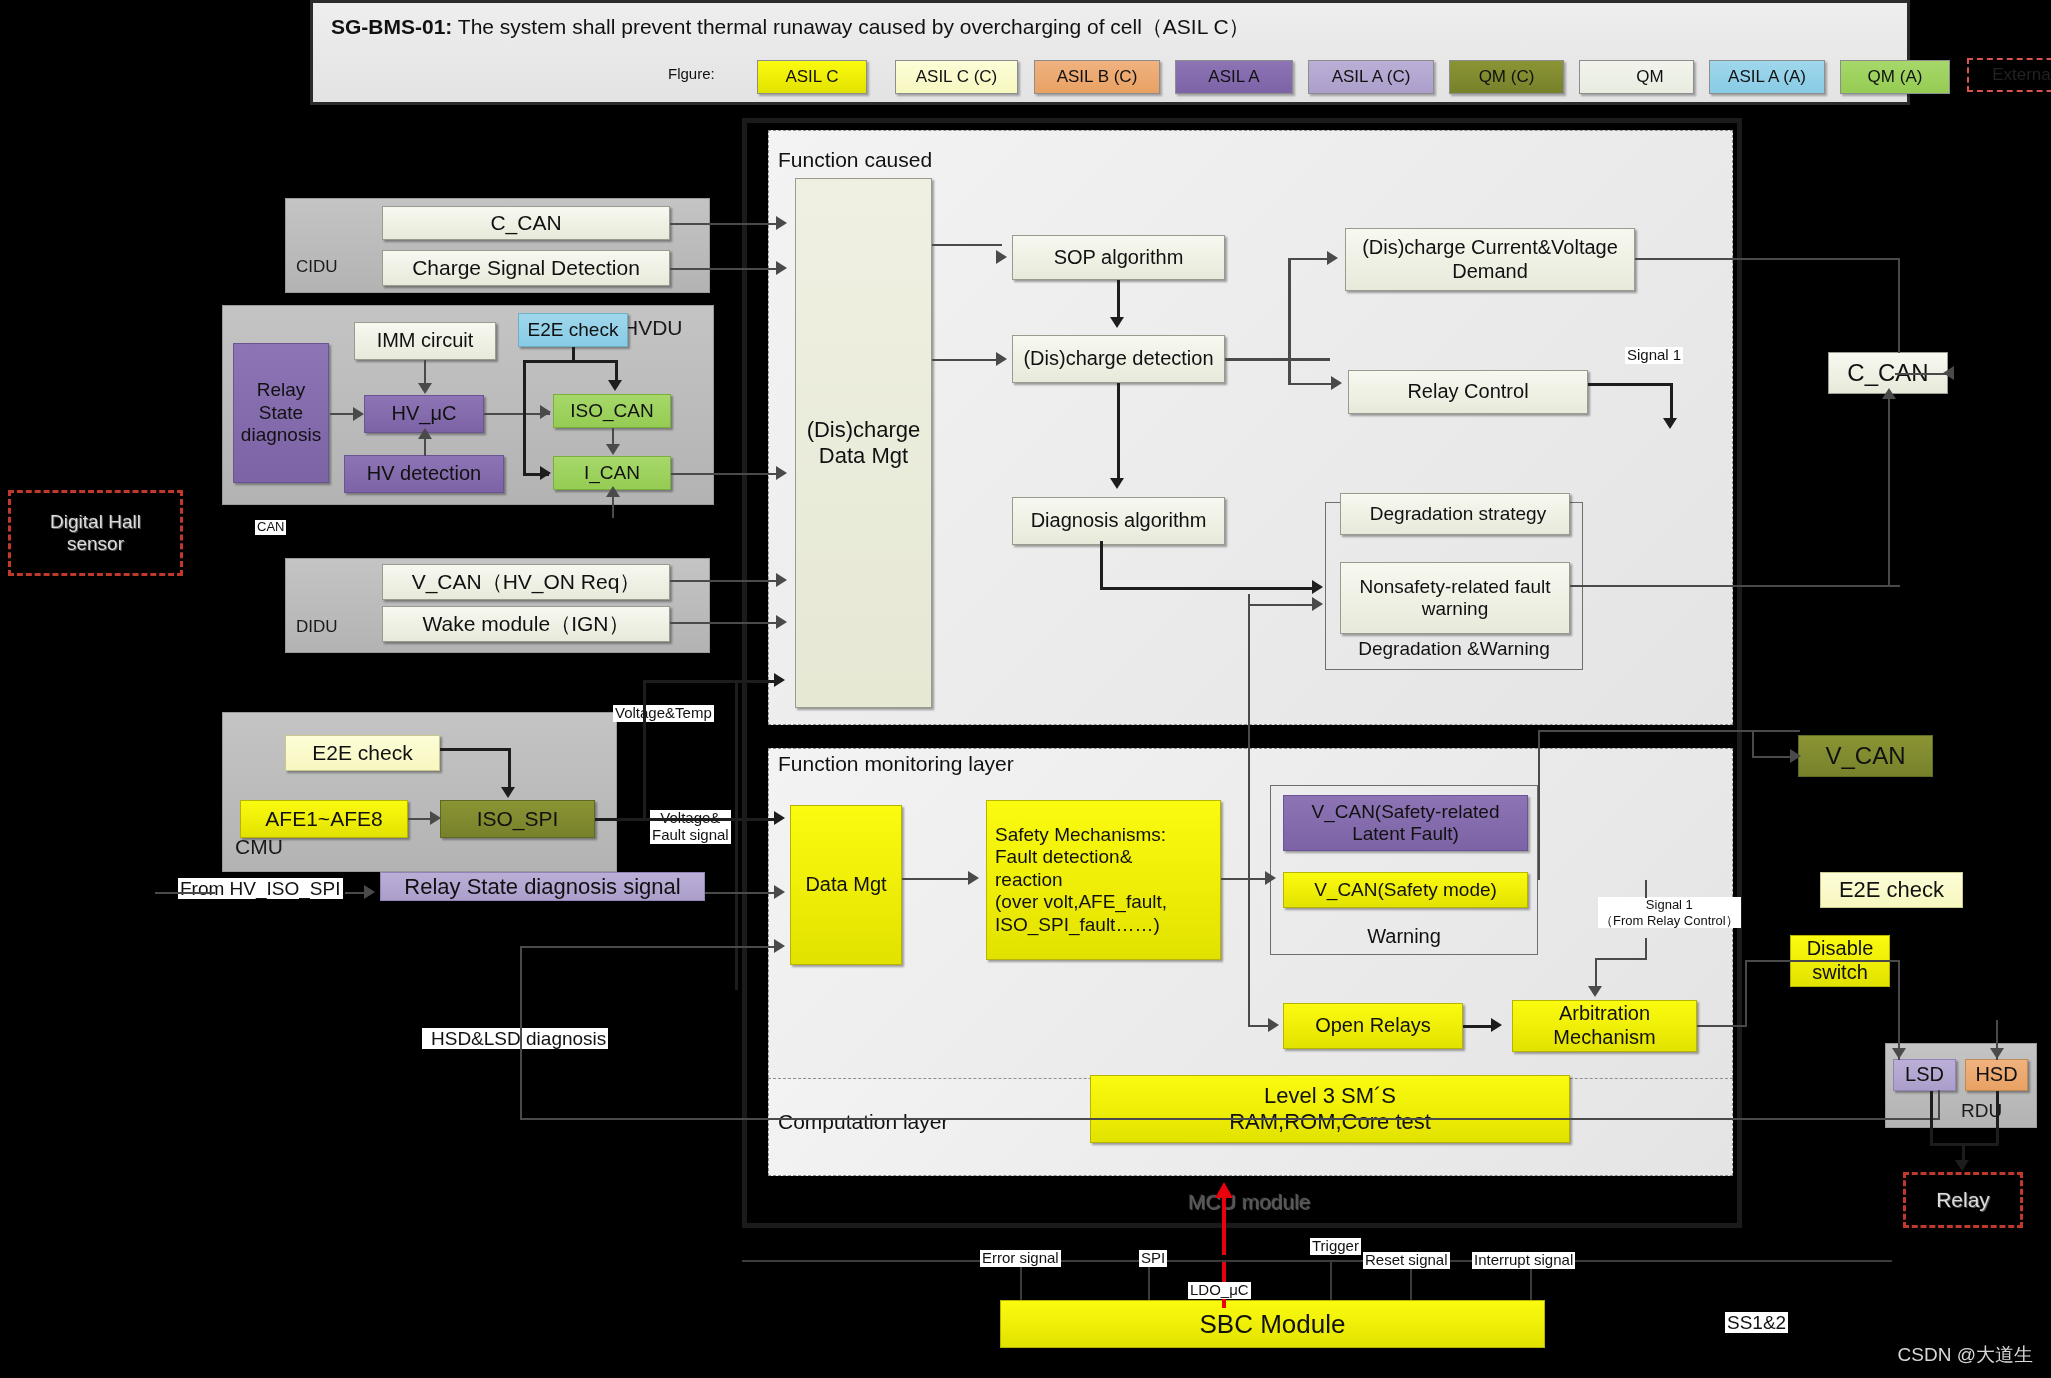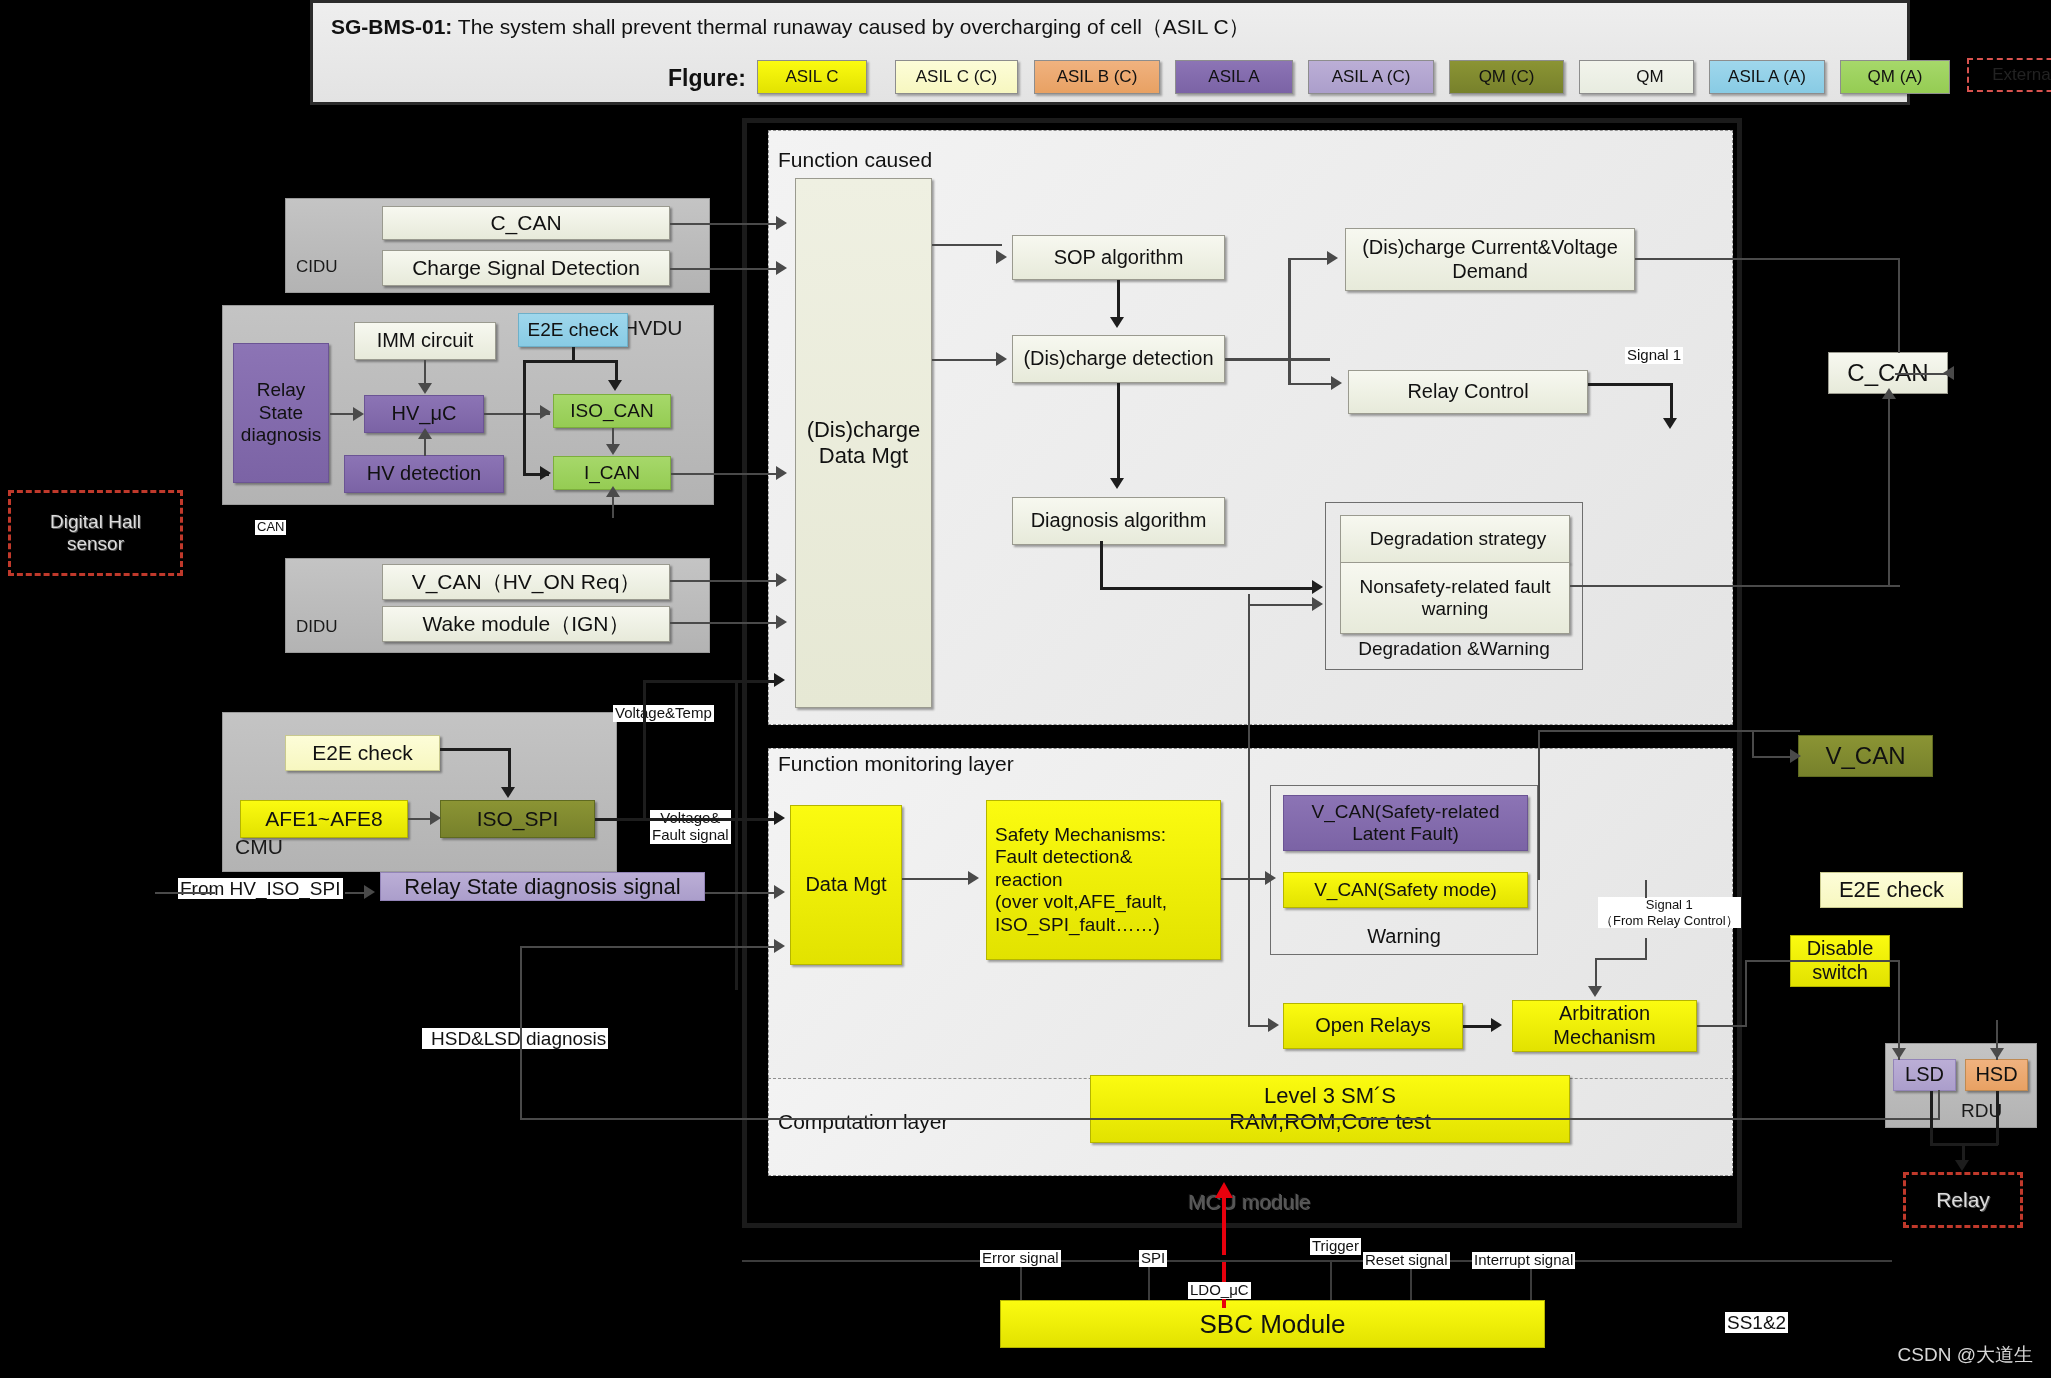--- a/index.html
+++ b/index.html
@@ -78,21 +78,21 @@
   .tag.sm { font-size: 13px; }
 
   
   #header {
     position:absolute;
     background: linear-gradient(180deg,#eeeeee 0%, #e3e3e3 100%);
     border: 3px solid #2b2b2b;
   }
   #header-title { position:absolute; font-size:21px; color:#111; }
   #header-title b { font-weight:bold; }
-  #legend-label { position:absolute; font-size:23px; font-weight:bold; color:#111;}
+  #legend-label { position:absolute; font-size:15px; font-weight:normal; color:#111;}
   .legend-chip {
     position:absolute; height:34px;
     display:flex; align-items:center; justify-content:center;
     font-size:17px; border:1px solid #8d8d8d;
     box-shadow: 2px 2px 2px rgba(0,0,0,.3);
   }
 
   
   .ln { position:absolute; background:#4a4a4a; }
   .ln.h { height:2px; }
@@ -236,21 +236,21 @@
   <div class="box beige" style="left:1012px; top:497px; width:213px; height:48px; font-size:20px;">Diagnosis algorithm</div>
 
   <div class="box beige" style="left:1345px; top:228px; width:290px; height:63px; flex-direction:column; font-size:20px;">
     <span>(Dis)charge  Current&amp;Voltage</span>
     <span>Demand</span>
   </div>
   <div class="box beige" style="left:1348px; top:370px; width:240px; height:44px; font-size:20px;">Relay Control</div>
 
   <div style="position:absolute; left:1325px; top:502px; width:258px; height:168px; border:1px solid #6e6e6e; background:transparent;"></div>
   <div style="position:absolute; left:1325px; top:638px; width:258px; text-align:center; font-size:19px; color:#111;">Degradation &amp;Warning</div>
-  <div class="box beige" style="left:1340px; top:515px; width:230px; height:48px; font-size:19px;padding-left:6px;">Degradation strategy</div>
+  <div class="box beige" style="left:1340px; top:493px; width:230px; height:42px; font-size:19px;padding-left:6px;">Degradation strategy</div>
   <div class="box beige" style="left:1340px; top:562px; width:230px; height:72px; flex-direction:column; font-size:19px;">
     <span>Nonsafety-related  fault</span>
     <span>warning</span>
   </div>
 
   <div class="ln h" style="left:932px; top:244px; width:70px;"></div>
   <div class="arrow ar-r" style="left:996px; top:250px;"></div>
   <div class="ln darkv" style="left:1117px; top:280px; height:40px;"></div>
   <div class="arrow ar-d dk" style="left:1110px; top:317px;"></div>
   <div class="ln h" style="left:932px; top:359px; width:70px;"></div>

